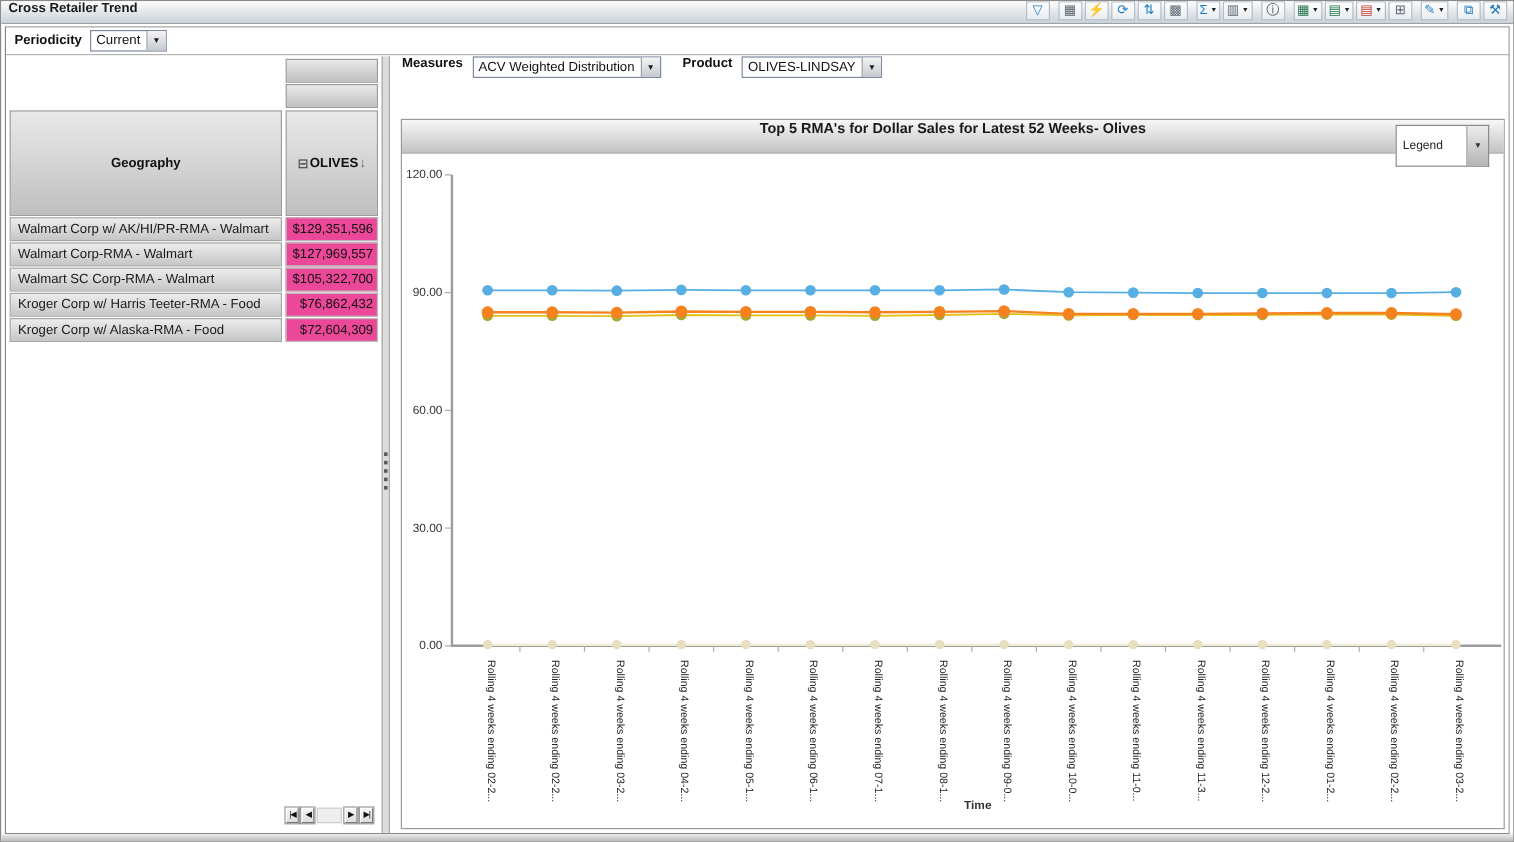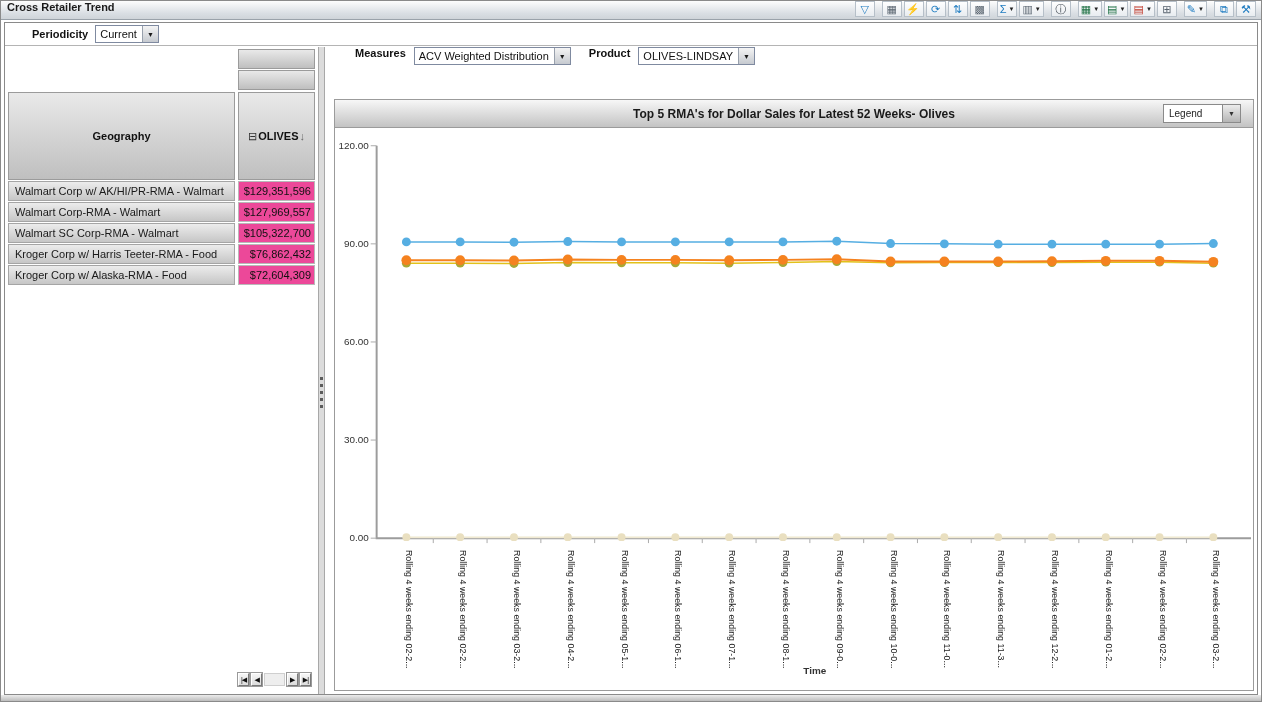--- a/index.html
+++ b/index.html
@@ -25,21 +25,21 @@
   .tb-sep { width:5px; }
 
   
   .content { position:absolute; top:21px; left:3px; right:3px; bottom:6px;
     border:1px solid #8a8a8a; background:#fff; }
   .bottom-strip { position:absolute; left:0; right:0; bottom:0; height:6px;
     background:linear-gradient(#ececec,#bdbdbd); }
 
   .periodicity-row { position:absolute; top:0; left:0; right:0; height:23px;
     border-bottom:1px solid #b4b4b4; display:flex; align-items:center; gap:7px; padding-left:7px; background:#fff; }
-  .field-label { font-weight:bold; font-size:11px; color:#111;margin-left:20px; }
+  .field-label { font-weight:bold; font-size:11px; color:#111; }
 
   .win-select { display:inline-flex; align-items:stretch; height:18px;
     border:1px solid #7f8aa0; background:#fff; cursor:pointer; }
   .win-select .txt { font-size:11px; color:#111; padding:2px 5px 0 4px; white-space:nowrap; }
   .win-select .btn { width:16px; background:linear-gradient(#f4f4f4,#c6cad0);
     border-left:1px solid #98a0ac; display:flex; align-items:center; justify-content:center;
     font-size:7px; color:#1a1a1a; }
 
   
   .left-panel { position:absolute; top:24px; left:0; width:313px; bottom:0; background:#fff; }
@@ -72,23 +72,23 @@
     background:#dcdcdc; border-left:1px solid #a8a8a8; border-right:1px solid #a8a8a8; cursor:col-resize; }
   .grip { position:absolute; top:330px; left:1px; display:flex; flex-direction:column; gap:4px; }
   .grip i { width:3px; height:3px; background:#5c5c5c; display:block; }
 
   
   .right-panel { position:absolute; top:24px; left:320px; right:0; bottom:0; background:#fff; }
   .measures-row { position:absolute; top:0; left:0; right:0; height:28px;
     display:flex; align-items:flex-start; gap:8px; padding-left:10px; }
   .chart-box { position:absolute; top:52px; left:9px; right:3px; bottom:3px; border:1px solid #9b9b9b; background:#fff; }
   .chart-header { position:relative; height:28px; background:linear-gradient(#f7f7f7,#c3c3c3);
-    border-bottom:1px solid #9b9b9b; display:flex; align-items:center; justify-content:center; }
+    border-bottom:1px solid #9b9b9b; display:flex; align-items:flex-start; justify-content:center; }
   .chart-title { font-weight:bold; font-size:12px; color:#1a1a1a; }
-  .legend-ctl { position:absolute; right:12px; top:4px; display:flex; height:19px; }
+  .legend-ctl { position:absolute; right:12px; top:4px; display:flex; height:35px; }
   .legend-box { width:60px; background:#fff; border:1px solid #8a8a8a; font-size:10px; color:#222;
     display:flex; align-items:center; padding-left:5px; }
   .legend-btn { width:18px; background:linear-gradient(#ececec,#b5b5b5); border:1px solid #8a8a8a;
     border-left:none; display:flex; align-items:center; justify-content:center; font-size:7px; color:#333; cursor:pointer; }
   .chart-body { position:absolute; top:28px; left:0; right:0; bottom:0; }
   .chart-body svg { width:100%; height:100%; display:block; }
 </style>
 </head>
 <body>
 

